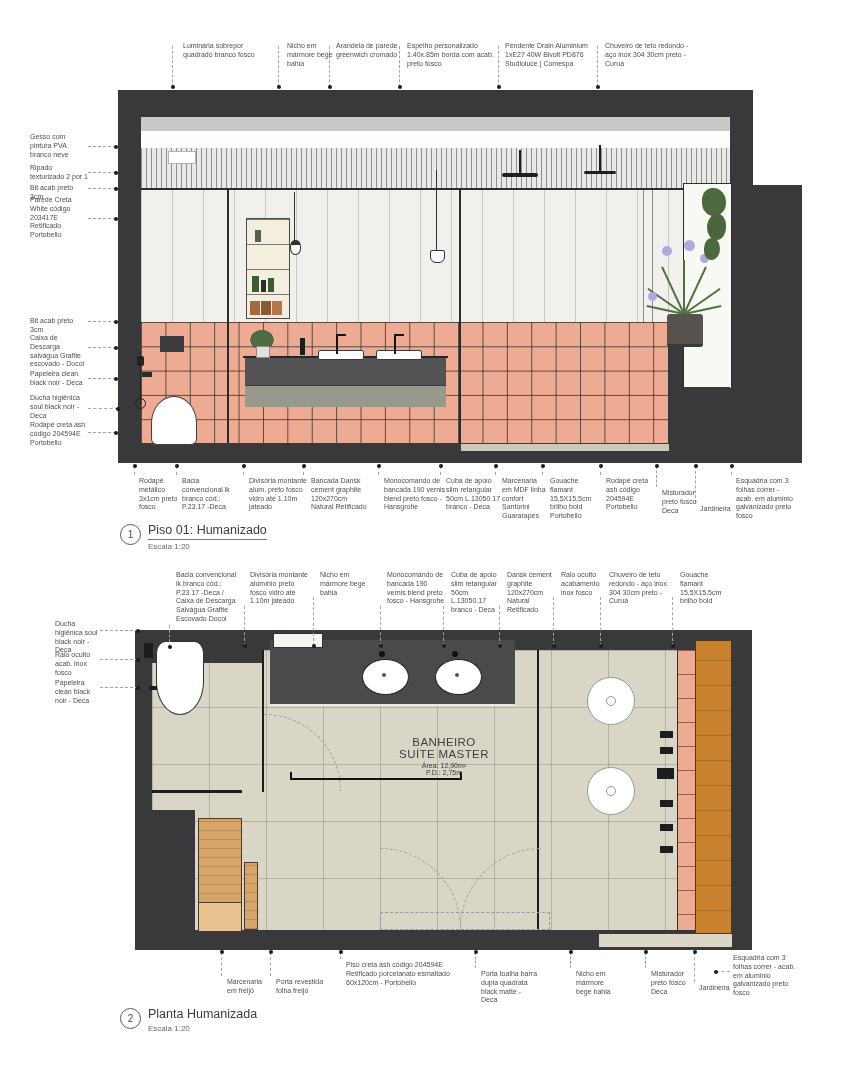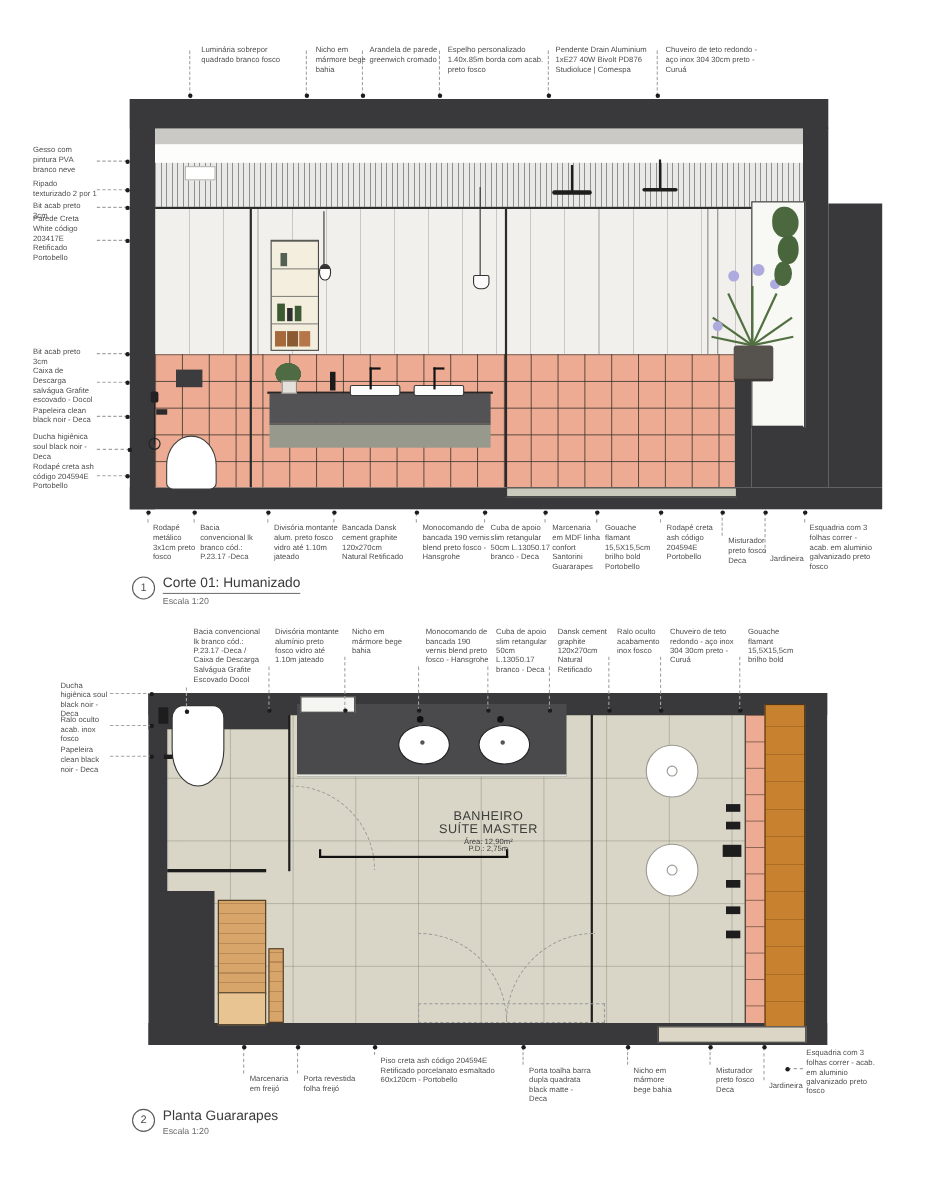--- a/index.html
+++ b/index.html
@@ -156,21 +156,21 @@
   <div class="abs ann" style="left:384px;top:477px;width:62px">Monocomando de bancada 190 vernis blend preto fosco - Hansgrohe</div>
   <div class="abs ann" style="left:446px;top:477px;width:56px">Cuba de apoio slim retangular 50cm L.13050.17 branco - Deca</div>
   <div class="abs ann" style="left:502px;top:477px;width:46px">Marcenaria em MDF linha confort Santorini Guararapes</div>
   <div class="abs ann" style="left:550px;top:477px;width:50px">Gouache flamant 15,5X15,5cm brilho bold Portobello</div>
   <div class="abs ann" style="left:606px;top:477px;width:52px">Rodapé creta ash código 204594E Portobello</div>
   <div class="abs ann" style="left:662px;top:489px;width:42px">Misturador preto fosco Deca</div>
   <div class="abs ann" style="left:700px;top:505px;width:40px">Jardineira</div>
   <div class="abs ann" style="left:736px;top:477px;width:62px">Esquadria com 3 folhas correr - acab. em aluminio galvanizado preto fosco</div>
 
   <div class="abs numcircle" style="left:120px;top:524px">1</div>
-  <div class="abs title" style="left:148px;top:523px;border-bottom:1px solid #777;padding-bottom:2px">Corte 01: Humanizado</div>
+  <div class="abs title" style="left:148px;top:523px;border-bottom:1px solid #777;padding-bottom:2px">Piso 01: Humanizado</div>
   <div class="abs scale" style="left:148px;top:542px">Escala 1:20</div>
 
   <div>
     <div class="abs floor" style="left:152px;top:650px;width:578px;height:280px"></div>
     <div class="abs dk" style="left:135px;top:630px;width:617px;height:20px"></div>
     <div class="abs dk" style="left:135px;top:630px;width:128px;height:33px"></div>
     <div class="abs dk" style="left:135px;top:630px;width:17px;height:180px"></div>
     <div class="abs dk" style="left:135px;top:810px;width:60px;height:140px"></div>
     <div class="abs dk" style="left:135px;top:930px;width:617px;height:20px"></div>
     <div class="abs dk" style="left:730px;top:630px;width:22px;height:320px"></div>
@@ -261,16 +261,16 @@
   <div class="abs ann" style="left:227px;top:978px;width:46px">Marcenaria em freijó</div>
   <div class="abs ann" style="left:276px;top:978px;width:50px">Porta revestida folha freijó</div>
   <div class="abs ann" style="left:346px;top:961px;width:104px">Piso creta ash código 204594E Retificado porcelanato esmaltado 60x120cm - Portobello</div>
   <div class="abs ann" style="left:481px;top:970px;width:58px">Porta toalha barra dupla quadrata black matte - Deca</div>
   <div class="abs ann" style="left:576px;top:970px;width:42px">Nicho em mármore bege bahia</div>
   <div class="abs ann" style="left:651px;top:970px;width:40px">Misturador preto fosco Deca</div>
   <div class="abs ann" style="left:699px;top:984px;width:40px">Jardineira</div>
   <div class="abs ann" style="left:733px;top:954px;width:64px">Esquadria com 3 folhas correr - acab. em aluminio galvanizado preto fosco</div>
 
   <div class="abs numcircle" style="left:120px;top:1008px">2</div>
-  <div class="abs title" style="left:148px;top:1007px">Planta Guararapes</div>
+  <div class="abs title" style="left:148px;top:1007px">Planta Humanizada</div>
   <div class="abs scale" style="left:148px;top:1024px">Escala 1:20</div>
 
 </div>
 
 </body></html>

